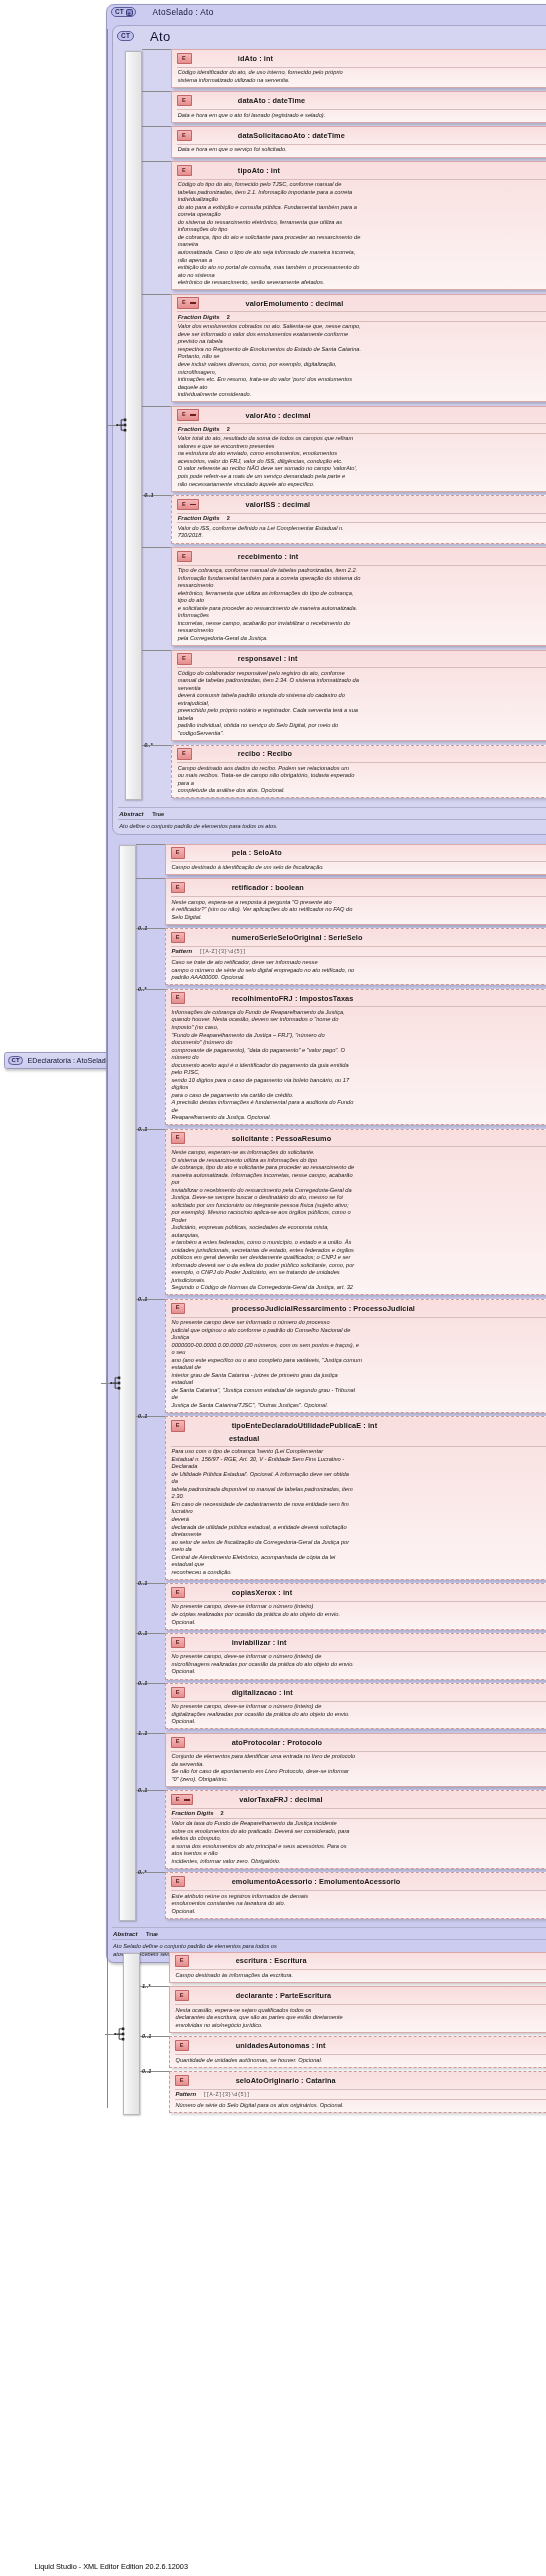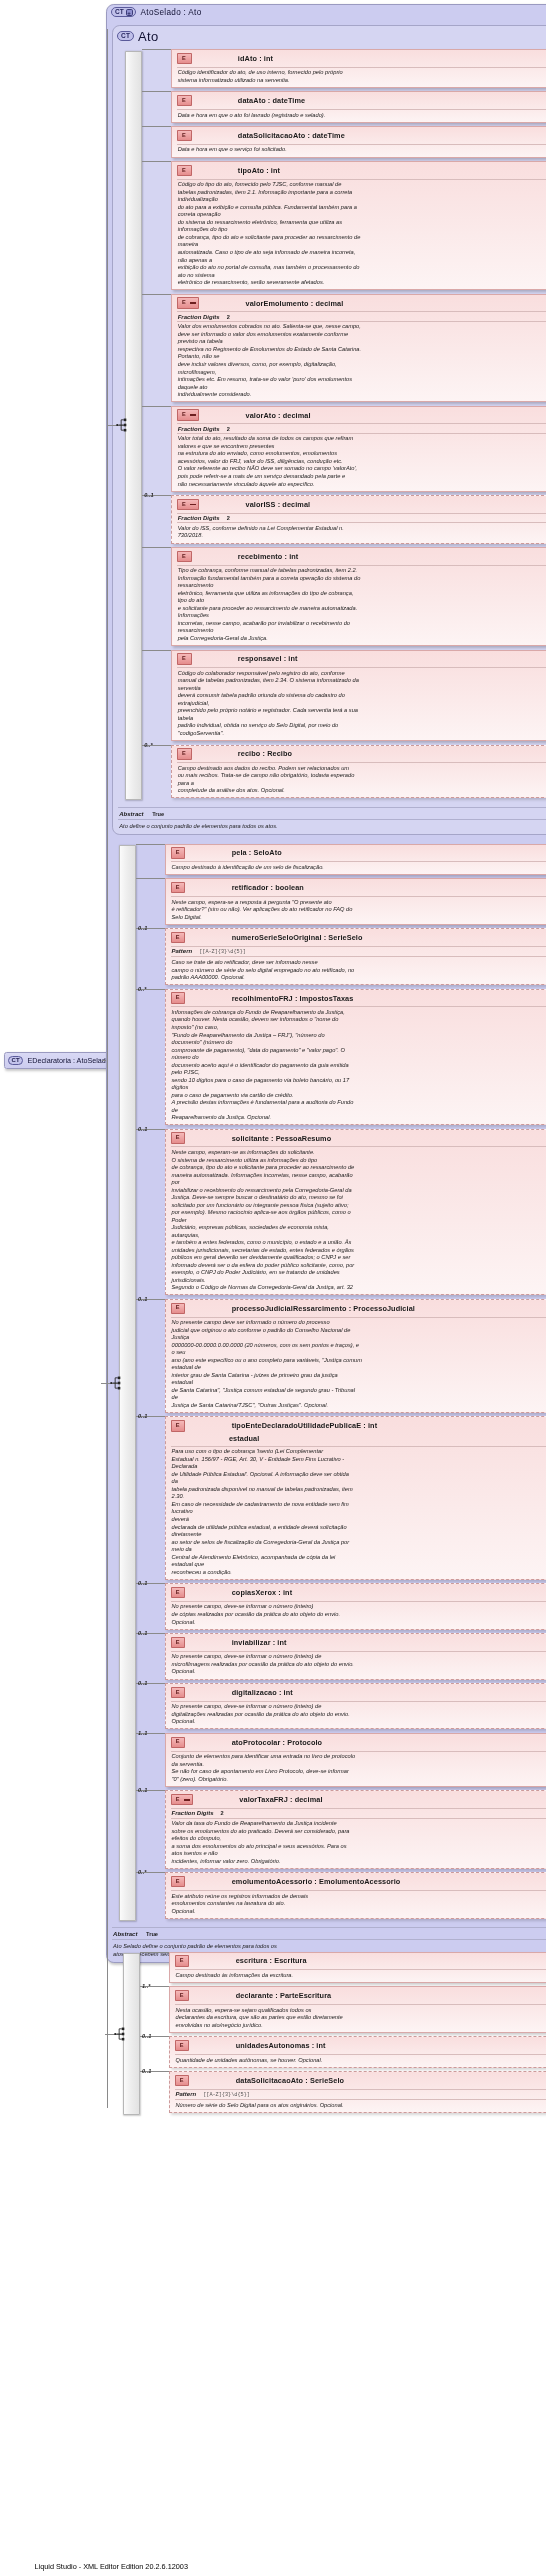--- a/index.html
+++ b/index.html
@@ -65,20 +65,21 @@
     font-size: 6px;
     line-height: 6px;
     text-align: center;
     border-radius: 1.7px;
   }
   .ct-title {
     font-size: 8.2px;
     color: #111133;
     font-weight: normal;
     letter-spacing: 0.3px;
+    margin-left: 12px;
   }
   .ct-title.small { font-size: 13px; }
 
   
   .seq-wrap {
     position: relative;
     display: flex;
     align-items: stretch;
   }
   .seq-bar {
@@ -935,21 +936,21 @@
           <div class="node-row">
             <div class="connector">
               <div class="hline"></div>
               <span class="occurs">0..1</span>
             </div>
             <div class="card optional">
               <div class="card-head">
                 <span class="e-badge-wrap">
                   <span class="e-badge">E</span>
                 </span>
-                <span class="node-name">dataSolicitacaoAto : SerieSelo</span>
+                <span class="node-name">seloAtoOriginario : Catarina</span>
               </div>
               <div class="node-sep"></div>
               <div class="facet-row">
                 <span class="facet-name">Pattern</span>
                 <span class="facet-val pattern">[[A-Z]{3}\d{5}]</span>
               </div>
               <div class="node-sep"></div>
               <div class="doc">Número de série do Selo Digital para os atos originários. Opcional.</div>
             </div>
           </div>

